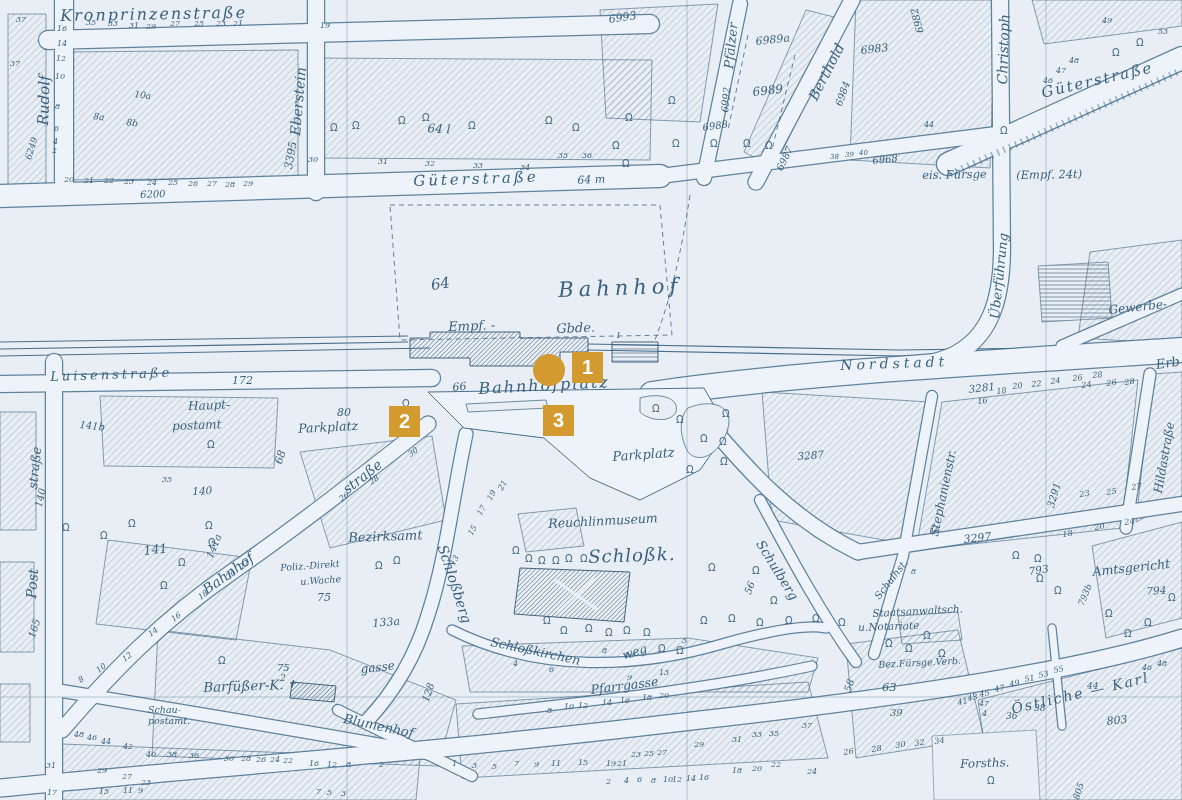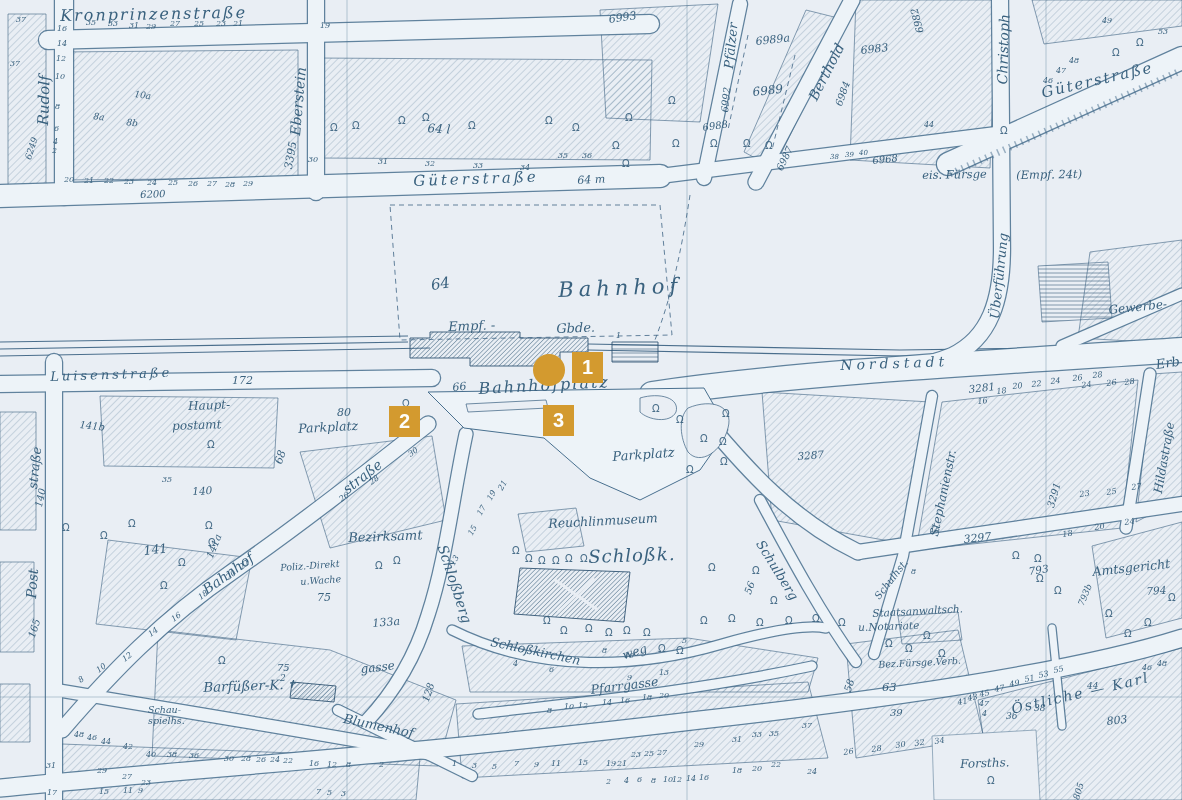--- a/index.html
+++ b/index.html
@@ -317,21 +317,21 @@
       <span class="lbl" style="left: 621px; top: 650px; font-size: 12px; transform: rotate(-18deg);">weg</span>
       <span class="lbl" style="left: 590px; top: 684px; font-size: 12.5px; transform: rotate(-7deg);">Pfarrgasse</span>
       <span class="lbl" style="left: 360px; top: 663px; font-size: 12px; transform: rotate(-6deg);">gasse</span>
       <span class="lbl" style="left: 345px; top: 712px; font-size: 13px; transform: rotate(12deg);">Blumenhof</span>
       <span class="lbl" style="left: 421px; top: 700px; font-size: 10px; transform: rotate(-72deg);">128</span>
       <span class="lbl" style="left: 203px; top: 681px; font-size: 13.5px; transform: rotate(-2deg);">Barfüßer-K.</span>
       <span class="lbl" style="left: 287px; top: 679px; font-size: 11px;">✝</span>
       <span class="lbl" style="left: 277px; top: 663px; font-size: 10px;">75</span>
       <span class="lbl" style="left: 280px; top: 674px; font-size: 9px;">2</span>
       <span class="lbl" style="left: 148px; top: 705px; font-size: 9.5px;">Schau-</span>
-      <span class="lbl" style="left: 148px; top: 716px; font-size: 9.5px;">spielhs.</span>
+      <span class="lbl" style="left: 148px; top: 716px; font-size: 9.5px;">postamt.</span>
       <span class="lbl" style="left: 765px; top: 538px; font-size: 13px; transform: rotate(58deg);">Schulberg</span>
       <span class="lbl" style="left: 743px; top: 592px; font-size: 10px; transform: rotate(-68deg);">56</span>
       <span class="lbl" style="left: 873px; top: 595px; font-size: 10px; transform: rotate(-52deg);">Schulhst.</span>
       <span class="lbl" style="left: 928px; top: 535px; font-size: 12px; transform: rotate(-78deg);">Stephanienstr.</span>
       <span class="lbl" style="left: 1046px; top: 506px; font-size: 10px; transform: rotate(-74deg);">3291</span>
       <span class="lbl" style="left: 963px; top: 534px; font-size: 11px; transform: rotate(-6deg);">3297</span>
       <span class="lbl" style="left: 1152px; top: 492px; font-size: 12px; transform: rotate(-80deg);">Hildastraße</span>
       <span class="lbl" style="left: 1092px; top: 566px; font-size: 12.5px; transform: rotate(-6deg);">Amtsgericht</span>
       <span class="lbl" style="left: 1028px; top: 566px; font-size: 10.5px; transform: rotate(-8deg);">793</span>
       <span class="lbl" style="left: 1077px; top: 604px; font-size: 9px; transform: rotate(-68deg);">793b</span>

